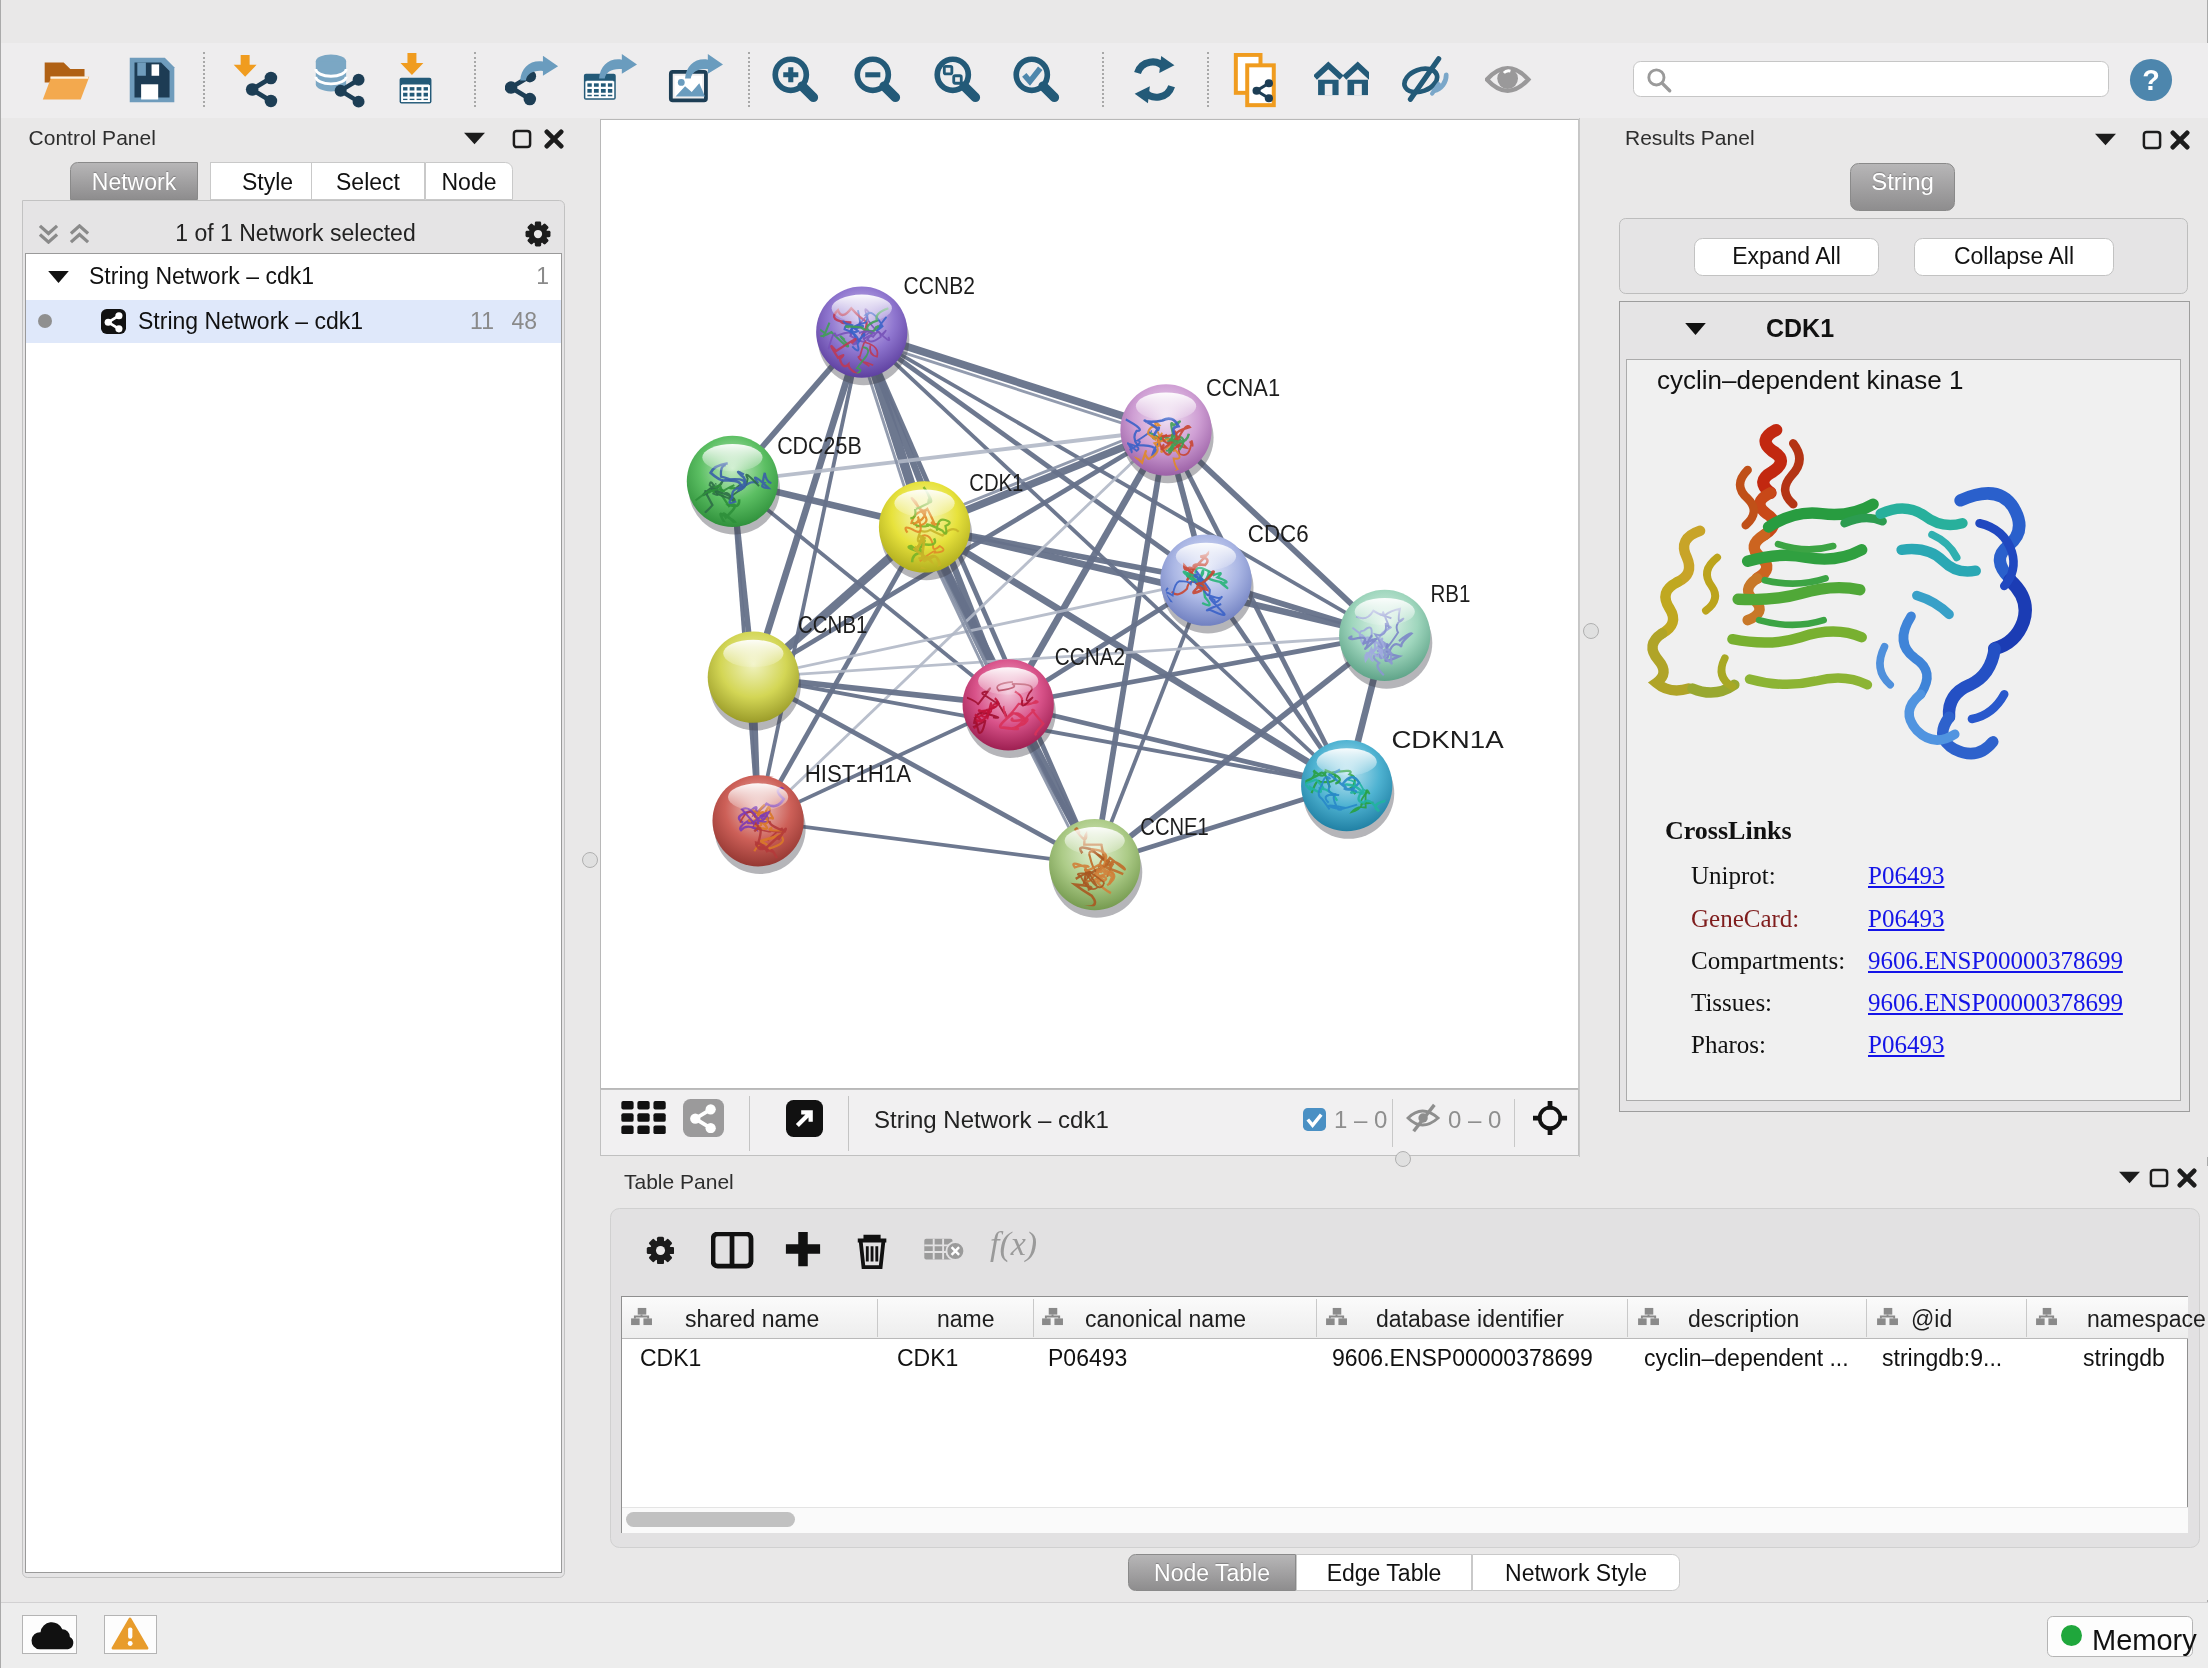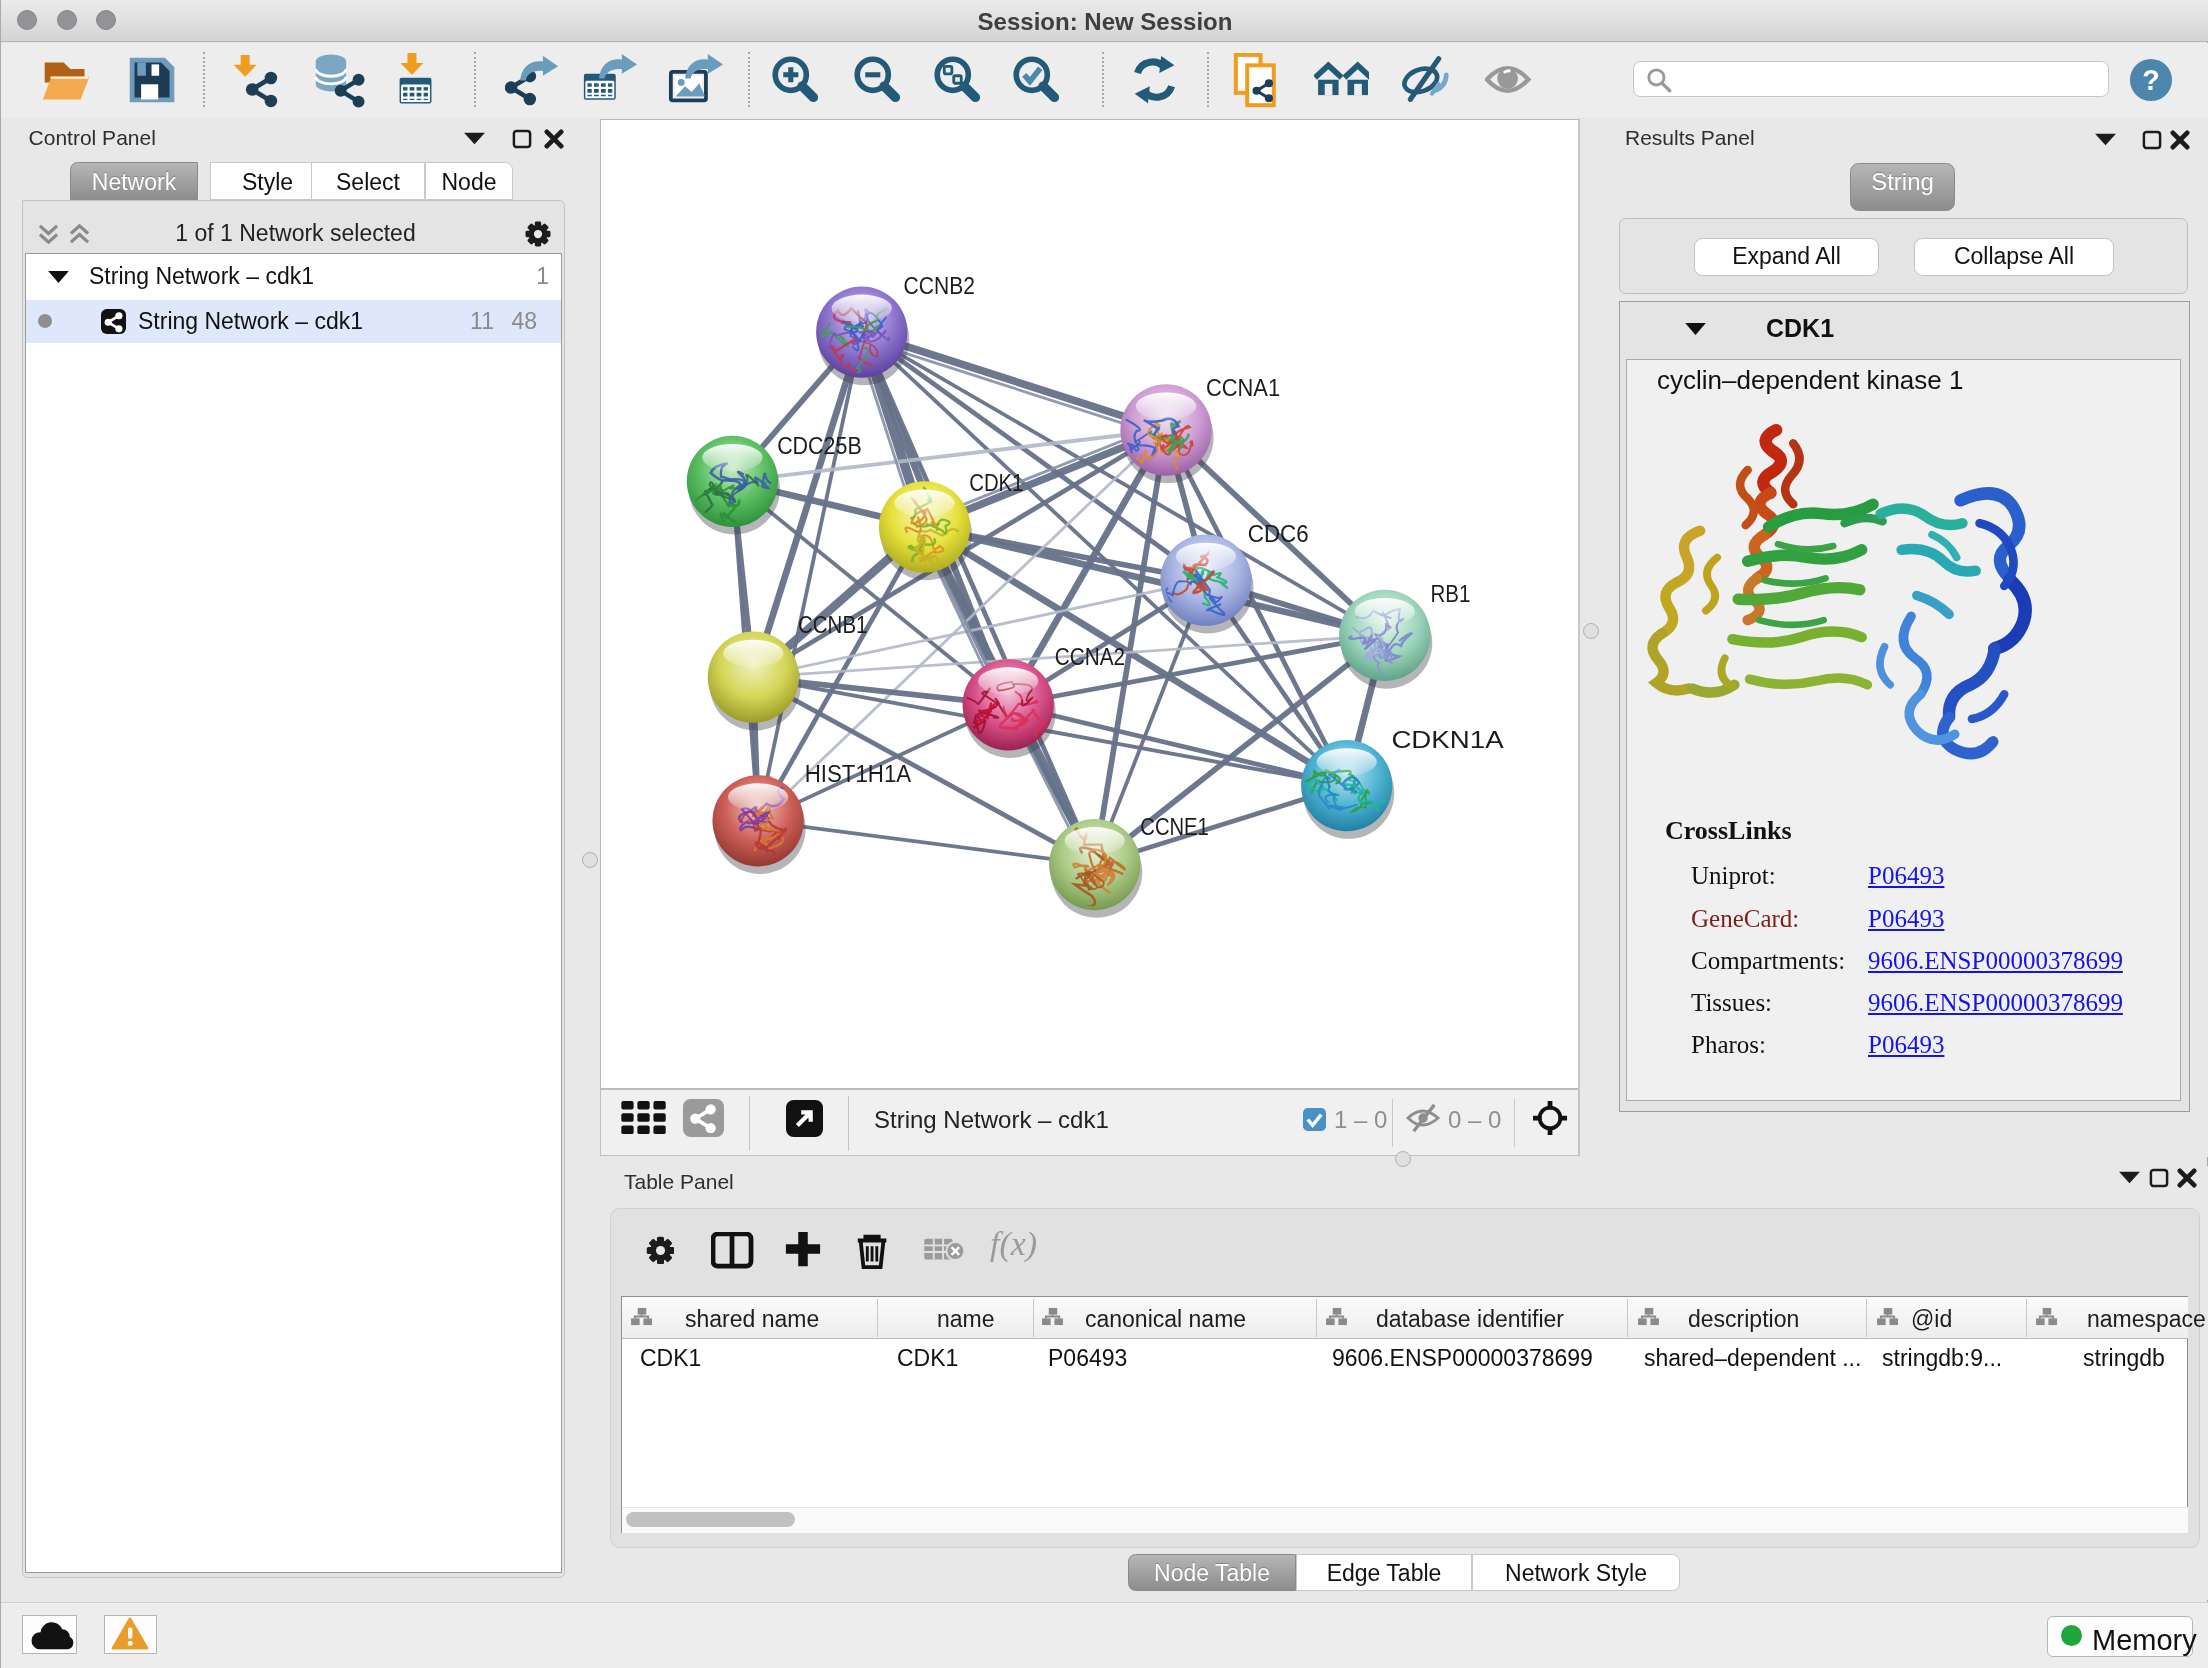--- a/index.html
+++ b/index.html
@@ -30,26 +30,20 @@
  border:1px solid #c9c9c9}
 .tabsel{background:linear-gradient(#b7b6b7,#8e8d8e);color:#fff;border:1px solid #8a8a8a;
  text-shadow:0 -1px 1px rgba(0,0,0,.25)}
 .btn{background:#fff;border:1.9px solid #c2c2c2;border-radius:8.6px;text-align:center;
  font-size:23px;color:#111}
 a.lnk{color:#1414e8;text-decoration:underline}
 .serif{font-family:"Liberation Serif",serif}
 </style></head>
 <body>
 <div id="win">
-<div class="titlebar">
- <div class="tl" style="left:16px"></div>
-      <div class="tl" style="left:56px"></div>
-      <div class="tl" style="left:95px"></div>
- <div class="title">Session: New Session</div>
-</div>
 <div class="toolbar">
       <svg class="abs" style="left:38px;top:9.5px" width="55" height="55" viewBox="0 0 58 58" xmlns="http://www.w3.org/2000/svg">
         <path d="M6 10 h20 l7 7 h15 v14 h-42 z" fill="#b06114"></path>
 <path d="M13 25 h40 l-9 24 h-40 z" fill="#f3a94e"></path>
 <path d="M12 26 h40" stroke="#fdf3e4" stroke-width="2.5"></path>
       </svg>
       <svg class="abs" style="left:124px;top:9.5px" width="55" height="55" viewBox="0 0 58 58" xmlns="http://www.w3.org/2000/svg">
         <path d="M5 5 h37 l10 10 v37 h-47 z" fill="#6f9cbc"></path>
 <path d="M10 10 h28 l9 9 v28 h-37 z" fill="#1d3c54"></path>
 <rect x="28" y="12" width="8" height="12" fill="#fff"></rect>
@@ -786,21 +780,21 @@
       <rect x="7" y="1" width="9" height="7" fill="#8a8a8a"></rect>
       <rect x="0" y="12" width="9" height="7" fill="#8a8a8a"></rect>
 <rect x="13" y="12" width="9" height="7" fill="#8a8a8a"></rect>
       <path d="M11 8 v3 M4 12 v-2 h14 v2" stroke="#8a8a8a" stroke-width="2" fill="none"></path>
     </svg>
     <div class="abs" style="left:2086px;top:1306px;font-size:23px;color:#1d1d1d">namespace</div>
     <div class="abs" style="left:639px;top:1345px;font-size:23px;color:#111">CDK1</div>
     <div class="abs" style="left:896px;top:1345px;font-size:23px;color:#111">CDK1</div>
     <div class="abs" style="left:1047px;top:1345px;font-size:23px;color:#111">P06493</div>
     <div class="abs" style="left:1331px;top:1345px;font-size:23px;color:#111">9606.ENSP00000378699</div>
-    <div class="abs" style="left:1643px;top:1345px;font-size:23px;color:#111">shared–dependent ...</div>
+    <div class="abs" style="left:1643px;top:1345px;font-size:23px;color:#111">cyclin–dependent ...</div>
     <div class="abs" style="left:1881px;top:1345px;font-size:23px;color:#111">stringdb:9...</div>
     <div class="abs" style="left:2082px;top:1345px;font-size:23px;color:#111">stringdb</div>
     <div class="abs" style="left:621px;top:1507px;width:1566px;height:26px;background:#fafafa;border-top:1px solid #e4e4e4"></div>
     <div class="abs" style="left:625px;top:1512px;width:169px;height:15px;background:#c1c1c1;border-radius:7.6px"></div>
     <div class="tab tabsel abs" style="left:1127px;top:1554px;width:168px;height:37px;line-height:37px;border-radius:7.6px 0 0 7.6px">Node Table</div>
     <div class="tab abs" style="left:1295px;top:1554px;width:176px;height:37px;line-height:37px">Edge Table</div>
     <div class="tab abs" style="left:1471px;top:1554px;width:208px;height:37px;line-height:37px;border-radius:0 7.6px 7.6px 0">Network Style</div>
 <div class="statusbar"></div>
 <div class="abs" style="left:21px;top:1615px;width:55px;height:39px;background:#fdfdfd;border:1.9px solid #b4b4b4"></div>
     <svg class="abs" style="left:25px;top:1617px" width="48" height="36" viewBox="0 0 50 38" xmlns="http://www.w3.org/2000/svg">

